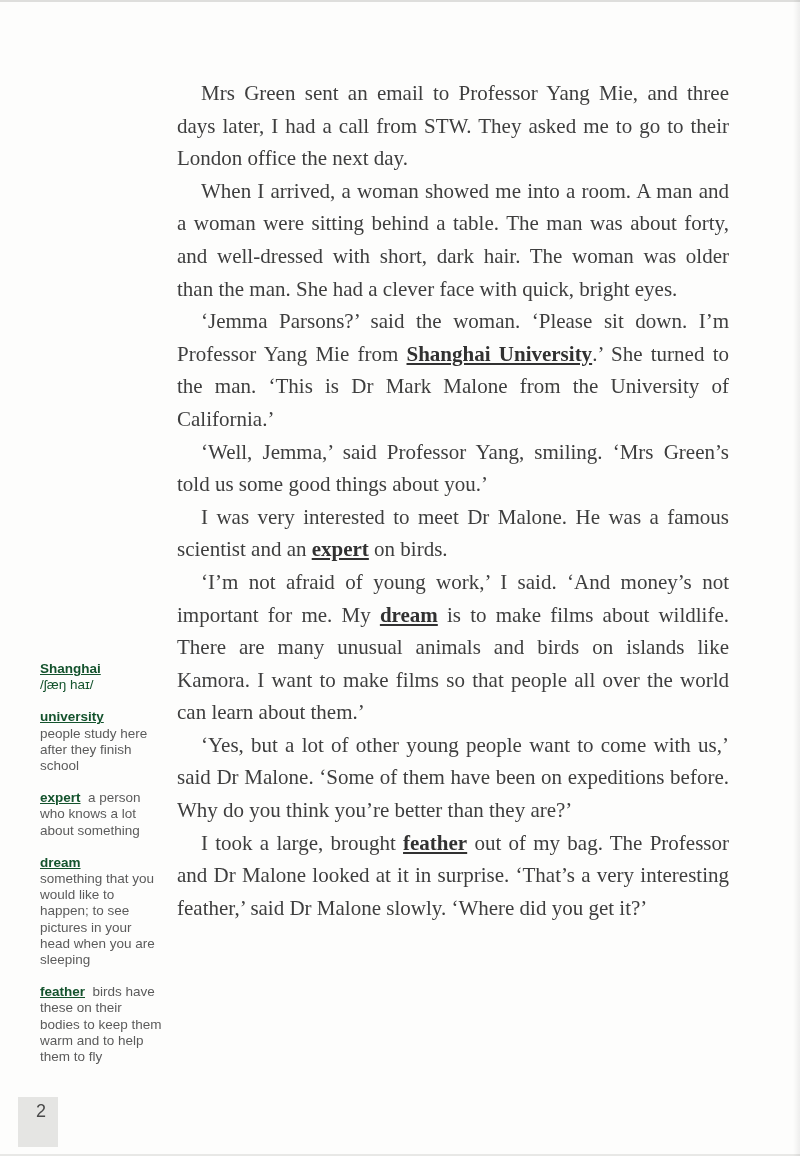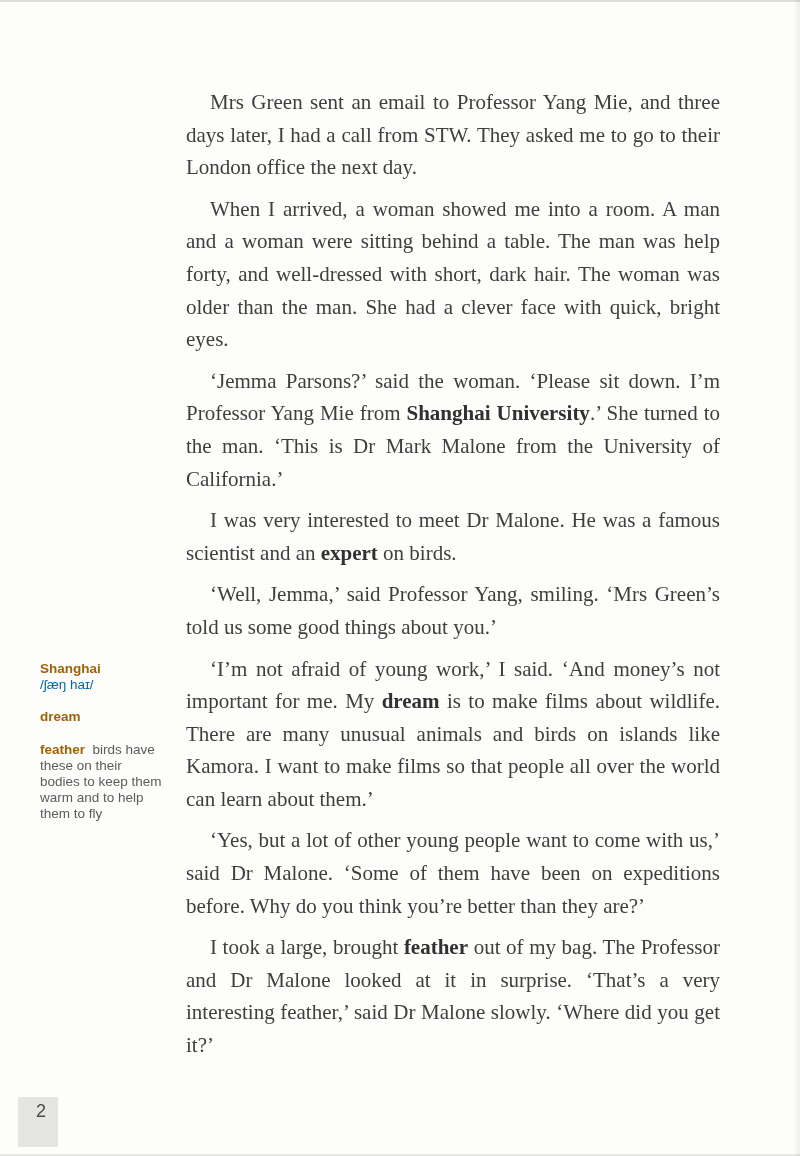--- a/index.html
+++ b/index.html
@@ -28,35 +28,35 @@
   }
   
   .story {
     position:absolute;
     left:177px; top:77px; width:552px;
     font-size:21px;
     line-height:32.6px;
     color:#3e3e3e;
     text-align:justify;
   }
-  .story p { margin:9px; text-indent:24px; }
-  .story strong { font-weight:bold; color:#313131; }
+  .story p { margin:0; text-indent:24px; }
+  .story strong { font-weight:bold; color:#313131;text-decoration:underline; }
   
   .glossary {
     position:absolute;
     left:40px; top:661px; width:122px;
     font-family:"Liberation Sans","DejaVu Sans",sans-serif;
     font-size:13.5px;
     line-height:16.2px;
     color:#5b5b5b;
   }
   .gloss-entry { margin-bottom:16px; }
-  .gloss-entry .headword { font-weight:bold; color:#a16207; }
+  .gloss-entry .headword { font-weight:bold; color:#14532d;text-decoration:underline; }
   .gloss-entry.block .headword { display:block; }
-  .gloss-entry .pron { color:#0369a1; }
+  .gloss-entry .pron { color:#14532d; }
   
   .page-number-box {
     position:absolute;
     left:18px; top:1097px;
     width:40px; height:50px;
     background:#e5e5e3;
     box-sizing:border-box;
     padding:4px 12px 0 0;
     text-align:right;
     font-family:"Liberation Sans","DejaVu Sans",sans-serif;
@@ -69,31 +69,37 @@
 
 <div class="page">
   <div class="scan-edge-top"></div>
 
   <aside class="glossary" id="glossary">
       <div class="gloss-entry block">
         <span class="headword">Shanghai</span>
         <div class="pron">/ʃæŋ haɪ/</div>
       </div>
       <div class="gloss-entry block">
+        <span class="headword">university</span>
+        <div class="def">people study here after they finish school</div>
+      </div>
+      <div class="gloss-entry inline"><span class="headword">expert</span><span class="def">&nbsp; a person who knows a lot about something</span></div>
+      <div class="gloss-entry block">
         <span class="headword">dream</span>
+        <div class="def">something that you would like to happen; to see pictures in your head when you are sleeping</div>
       </div>
       <div class="gloss-entry inline"><span class="headword">feather</span><span class="def">&nbsp; birds have these on their bodies to keep them warm and to help them to fly</span></div>
     </aside>
 
   <main class="story" id="story">
       <p><span>Mrs Green sent an email to Professor Yang Mie, and three days later, I had a call from STW. They asked me to go to their London office the next day.</span></p>
-      <p><span>When I arrived, a woman showed me into a room. A man and a woman were sitting behind a table. The man was help forty, and well-dressed with short, dark hair. The woman was older than the man. She had a clever face with quick, bright eyes.</span></p>
+      <p><span>When I arrived, a woman showed me into a room. A man and a woman were sitting behind a table. The man was about forty, and well-dressed with short, dark hair. The woman was older than the man. She had a clever face with quick, bright eyes.</span></p>
       <p><span>‘Jemma Parsons?’ said the woman. ‘Please sit down. I’m Professor Yang Mie from </span><strong>Shanghai University</strong><span>.’ She turned to the man. ‘This is Dr Mark Malone from the University of California.’</span></p>
+      <p><span>‘Well, Jemma,’ said Professor Yang, smiling. ‘Mrs Green’s told us some good things about you.’</span></p>
       <p><span>I was very interested to meet Dr Malone. He was a famous scientist and an </span><strong>expert</strong><span> on birds.</span></p>
-      <p><span>‘Well, Jemma,’ said Professor Yang, smiling. ‘Mrs Green’s told us some good things about you.’</span></p>
       <p><span>‘I’m not afraid of young work,’ I said. ‘And money’s not important for me. My </span><strong>dream</strong><span> is to make films about wildlife. There are many unusual animals and birds on islands like Kamora. I want to make films so that people all over the world can learn about them.’</span></p>
       <p><span>‘Yes, but a lot of other young people want to come with us,’ said Dr Malone. ‘Some of them have been on expeditions before. Why do you think you’re better than they are?’</span></p>
       <p><span>I took a large, brought </span><strong>feather</strong><span> out of my bag. The Professor and Dr Malone looked at it in surprise. ‘That’s a very interesting feather,’ said Dr Malone slowly. ‘Where did you get it?’</span></p>
     </main>
 
   <div class="page-number-box">
     <span>2</span>
   </div>
 
   <div class="scan-edge-bottom"></div>

